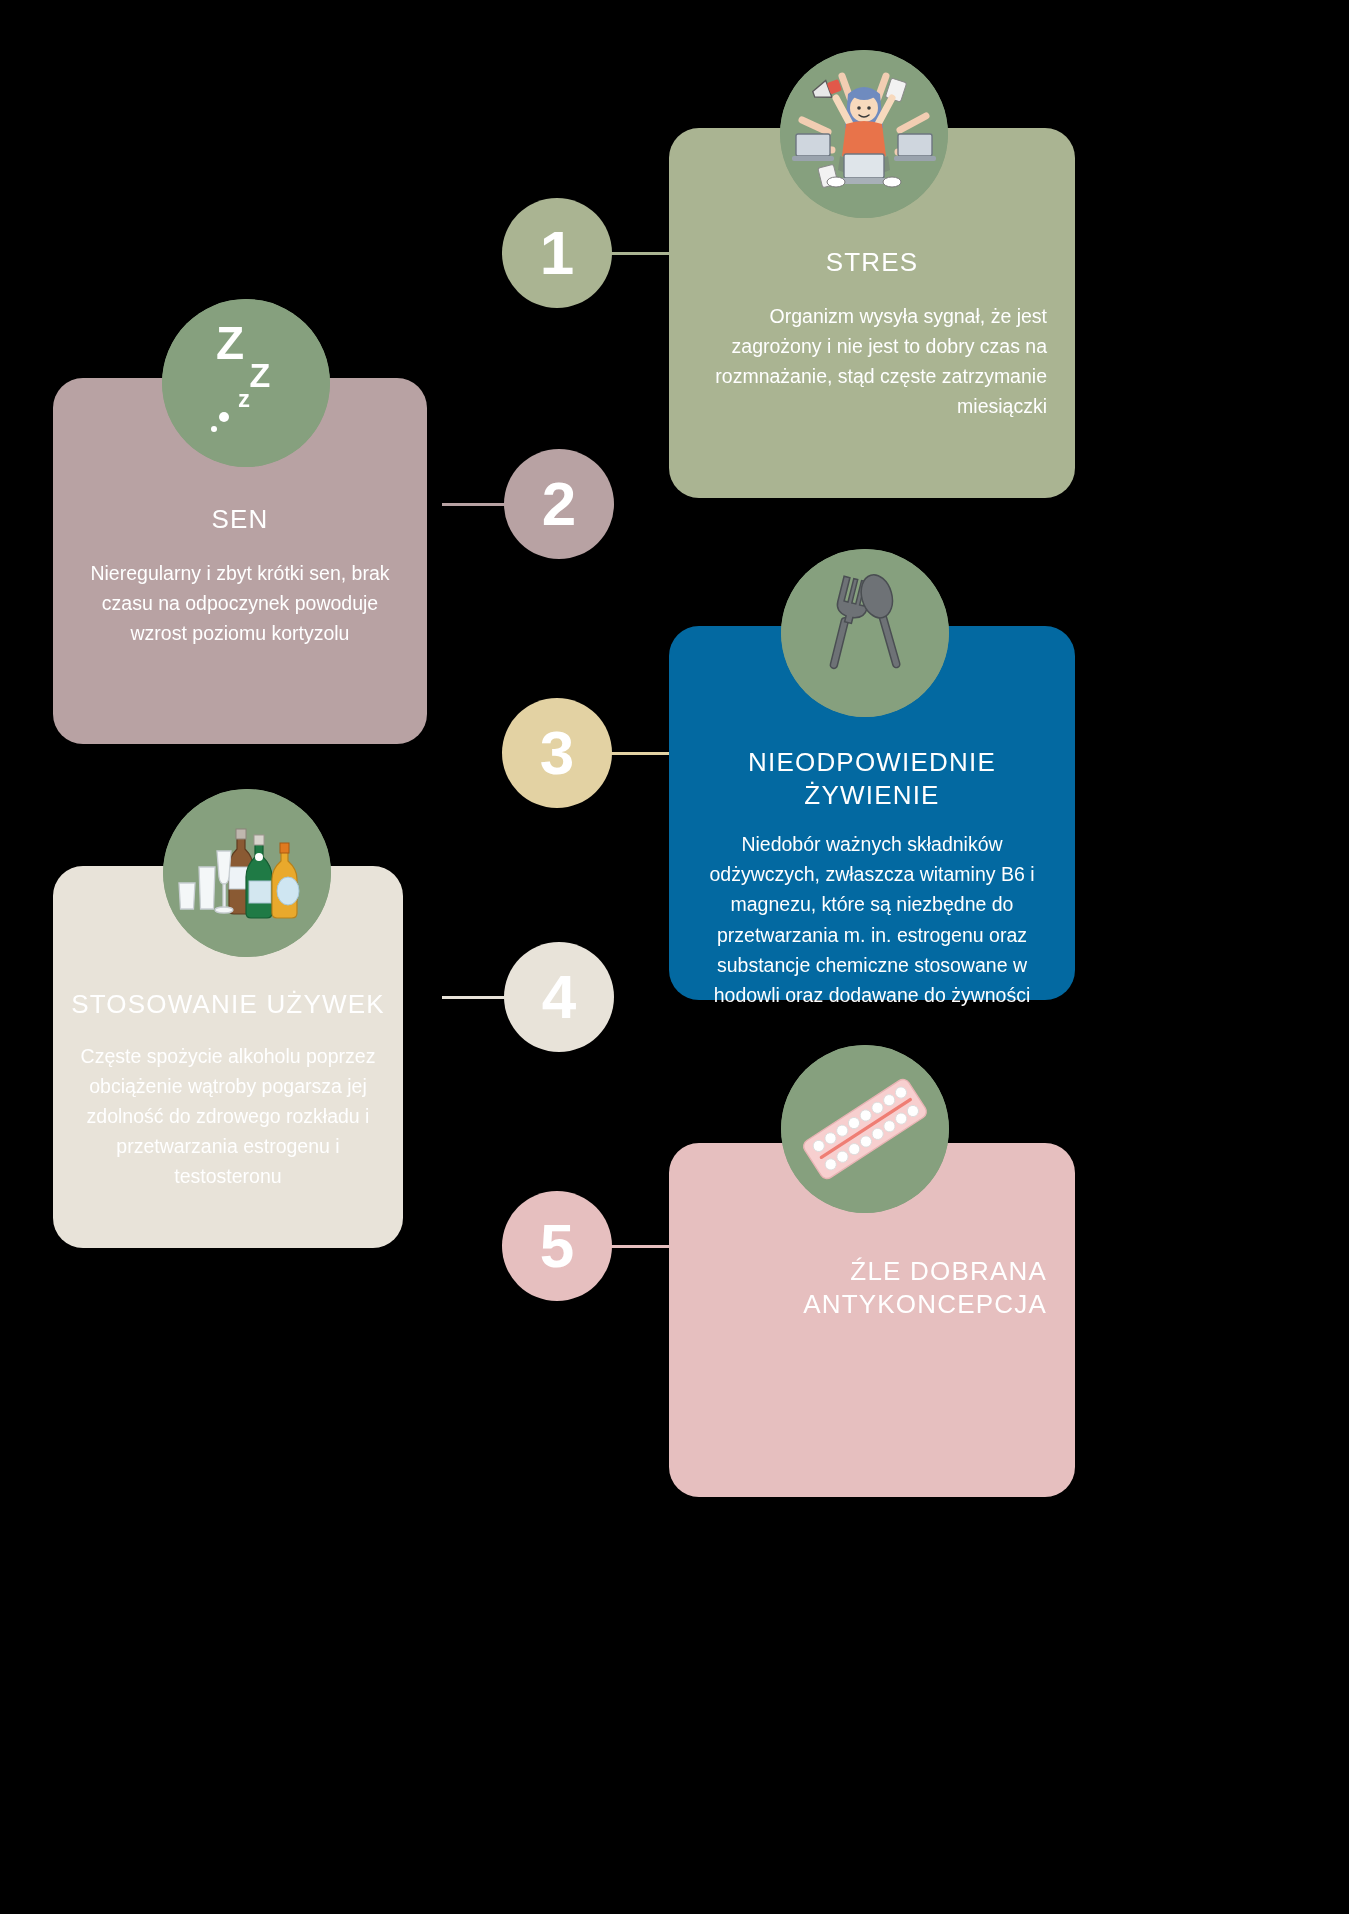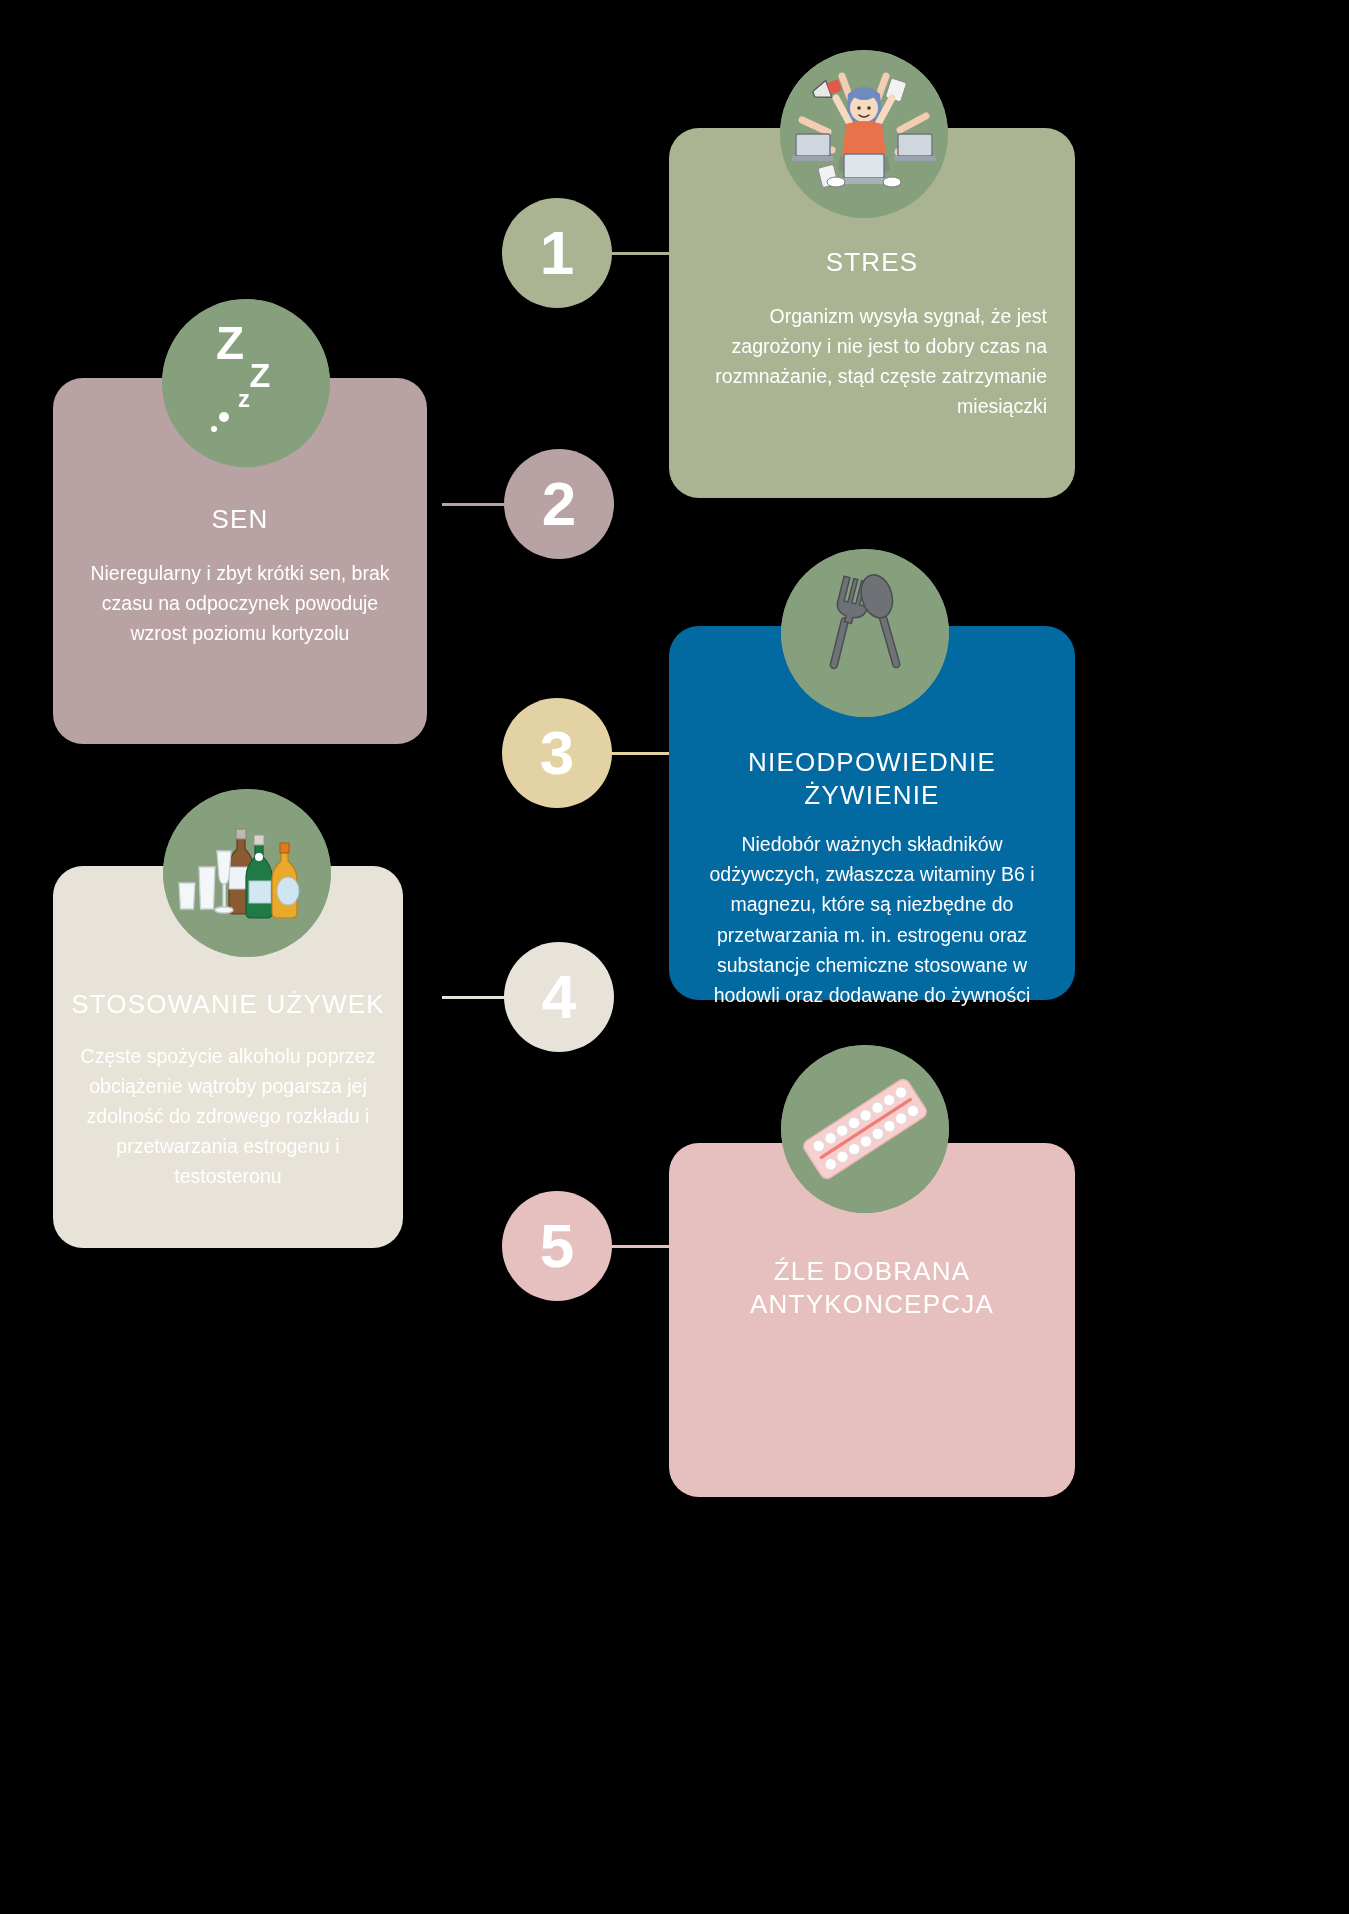--- a/index.html
+++ b/index.html
@@ -271,21 +271,21 @@
         <path d="M16 94 l16 0 l-1.5 26 l-13 0 Z"></path>
       </g>
     </svg>
   </div>
 
   <div class="connector c-pink" style="left:600px; top:1245px; width:80px;"></div>
 
   <div class="badge b5" style="left:502px; top:1191px;">5</div>
 
   <div class="card pink" style="left:657px; top:1143px; width:406px; height:354px; padding-top:112px;">
-    <div class="card-title" style="padding:0 28px;">ŹLE DOBRANA ANTYKONCEPCJA</div>
+    <div class="card-title" style="padding:0 28px;text-align:right;">ŹLE DOBRANA ANTYKONCEPCJA</div>
   </div>
 
   <div class="icon-circle" style="left:781px; top:1045px;">
     <svg viewBox="0 0 168 168">
       <circle cx="84" cy="84" r="84" fill="#86a07e"></circle>
       <g transform="rotate(-33 84 84)">
         <rect x="22" y="62" width="124" height="44" rx="7" fill="#f7cfcf" stroke="#e8b4b4" stroke-width="1.4"></rect>
         <line x1="32" y1="84" x2="138" y2="84" stroke="#ef7e74" stroke-width="3.4" stroke-linecap="round"></line>
         <g fill="#ffffff" stroke="#dcdcdc" stroke-width="0.9">
           <circle cx="36" cy="73" r="5.6"></circle>

